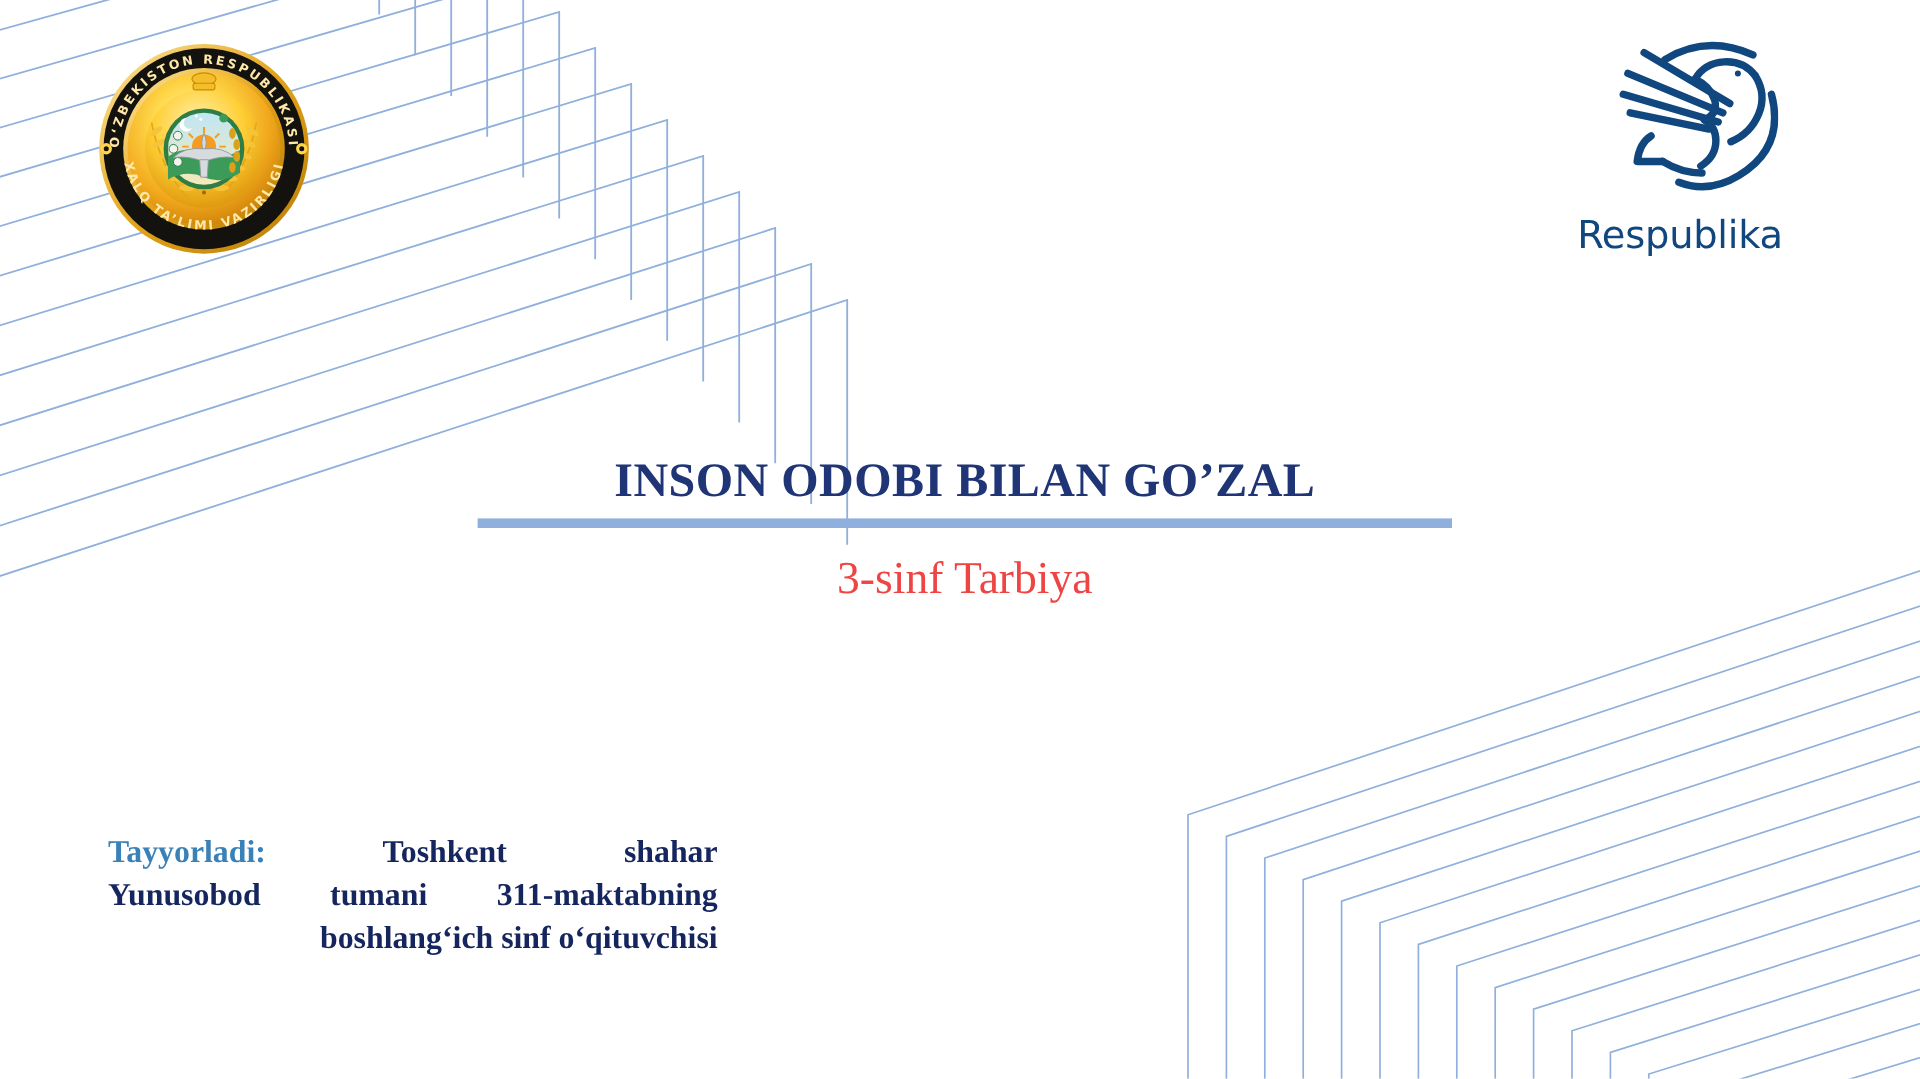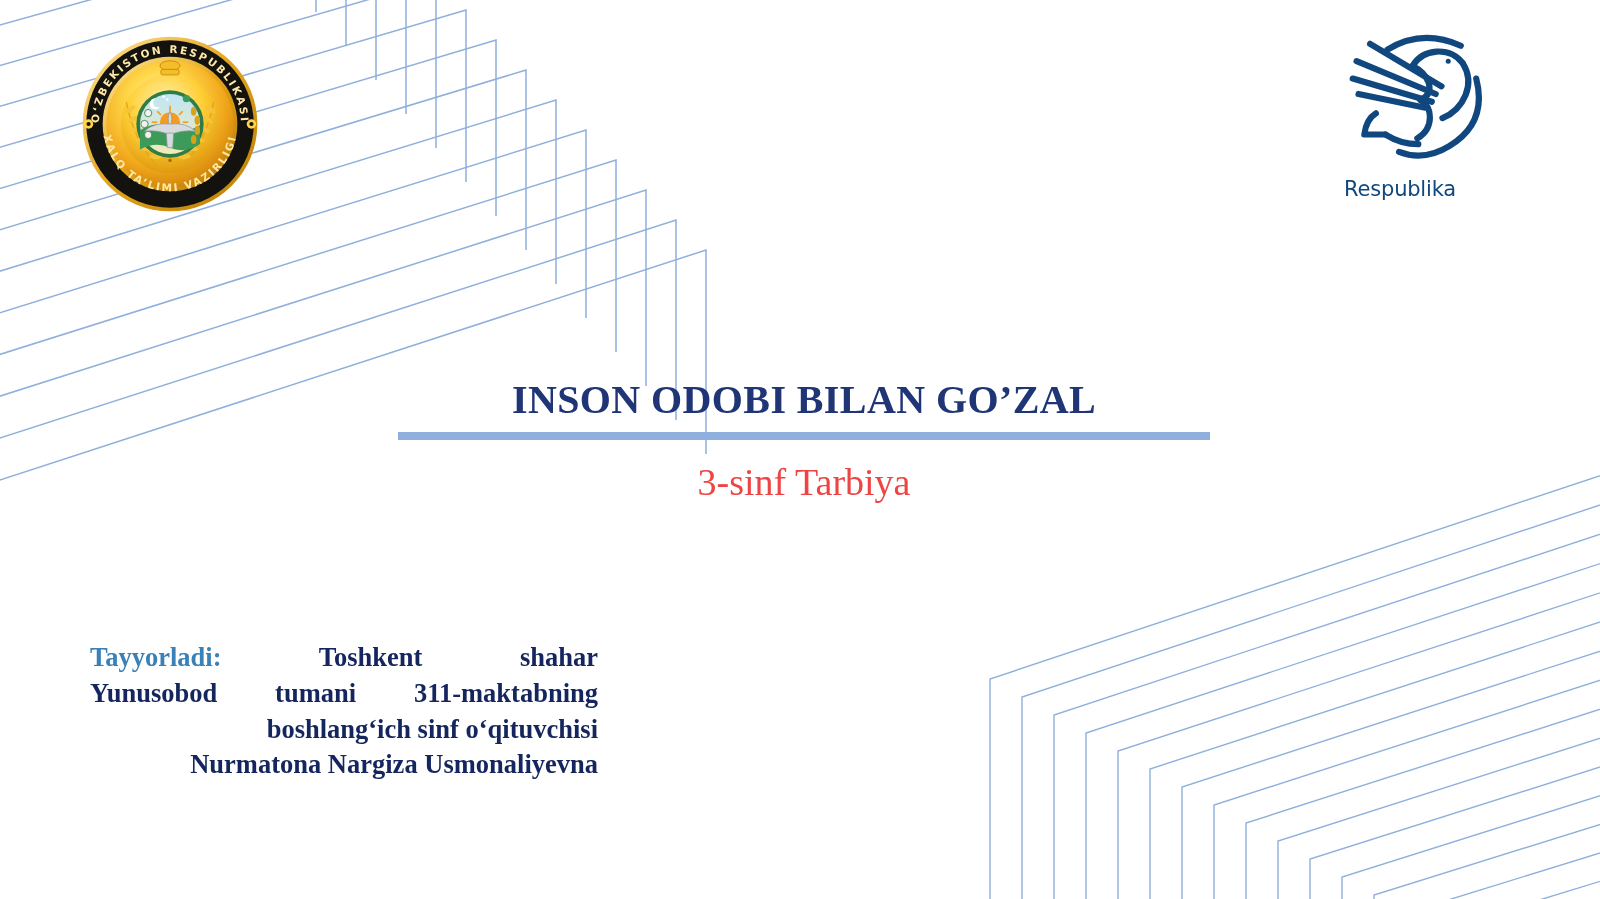--- a/index.html
+++ b/index.html
@@ -57,21 +57,21 @@
     text-align: center;
   }
   .rtm-bird {
     width: 164px;
     height: 136px;
     margin: 0 auto 14px auto;
   }
   .rtm-bird svg { display: block; width: 100%; height: 100%; }
   .rtm-name {
     font-family: "DejaVu Sans", "Liberation Sans", sans-serif;
-    font-size: 21px;
+    font-size: 32px;
     line-height: 1.28;
     color: #11477F;
     letter-spacing: -0.2px;
     white-space: nowrap;
   }
 
   
   .title-block {
     position: absolute;
     left: 398px;
@@ -101,21 +101,21 @@
     line-height: 1.2;
     color: #ef4444;
     text-align: center;
     margin: 20px 0 0 0;
   }
 
   
   .credits {
     position: absolute;
     left: 90px;
-    top: 640px;
+    top: 692px;
     width: 508px;
     font-family: "Liberation Serif", "DejaVu Serif", serif;
     font-weight: bold;
     font-size: 26.5px;
     line-height: 1.35;
     color: #15265E;
   }
   .credits .just {
     text-align: justify;
     text-align-last: justify;
@@ -333,16 +333,15 @@
   <div class="title-block">
     <h1 class="main-title">INSON ODOBI BILAN GO’ZAL</h1>
     <div class="title-rule"></div>
     <p class="subtitle">3-sinf Tarbiya</p>
   </div>
 
   <div class="credits">
     <p class="just"><span class="lbl-prepared">Tayyorladi:</span> <span>Toshkent shahar</span></p>
     <p class="just">Yunusobod tumani 311-maktabning</p>
     <p class="plain">boshlang‘ich sinf o‘qituvchisi</p>
-    <p class="plain">Nurmatona Nargiza Usmonaliyevna</p>
   </div>
 
 </div>
 
 </body></html>

